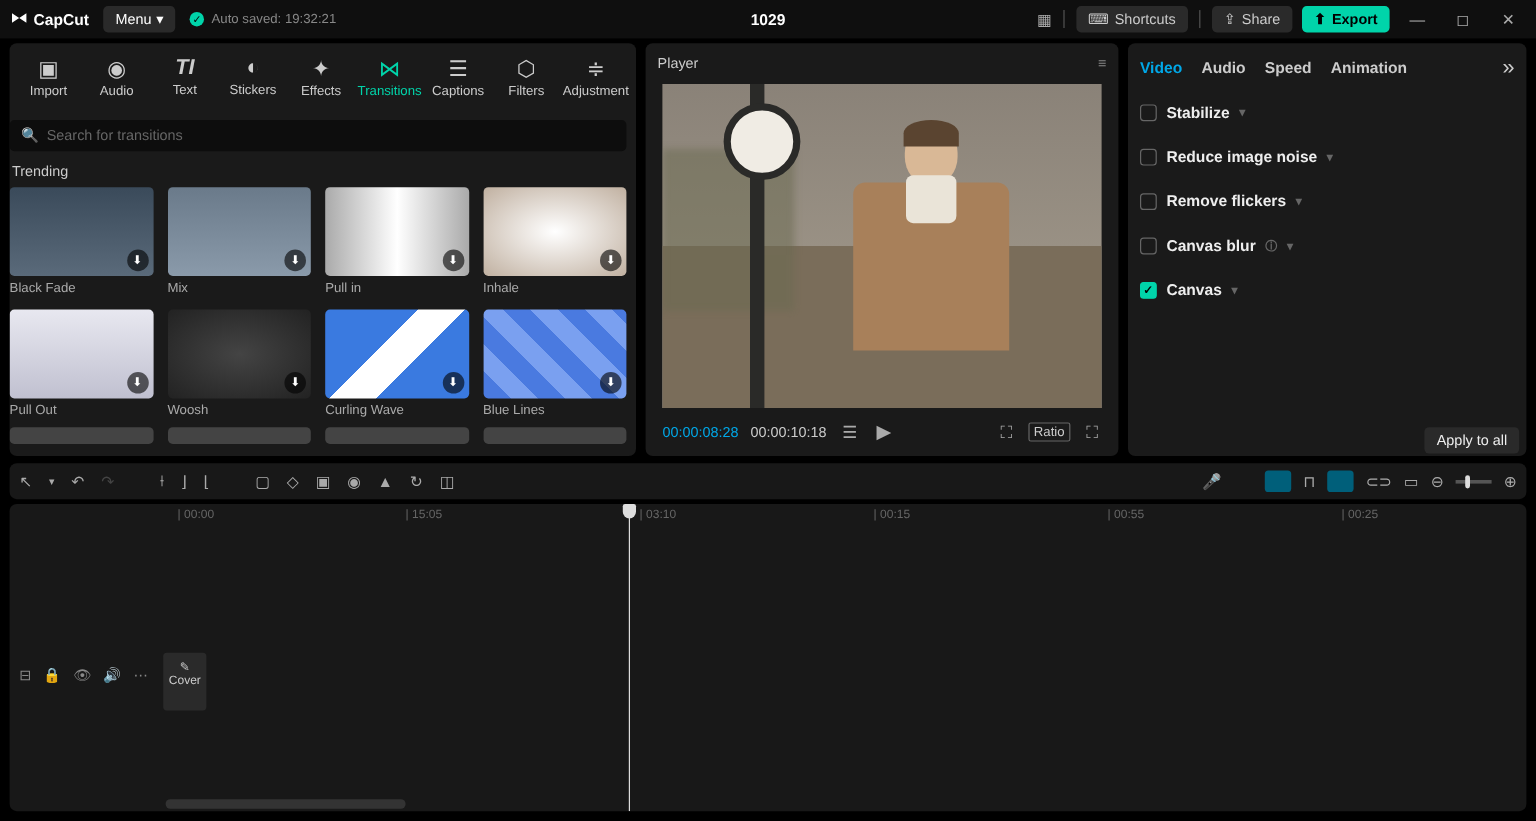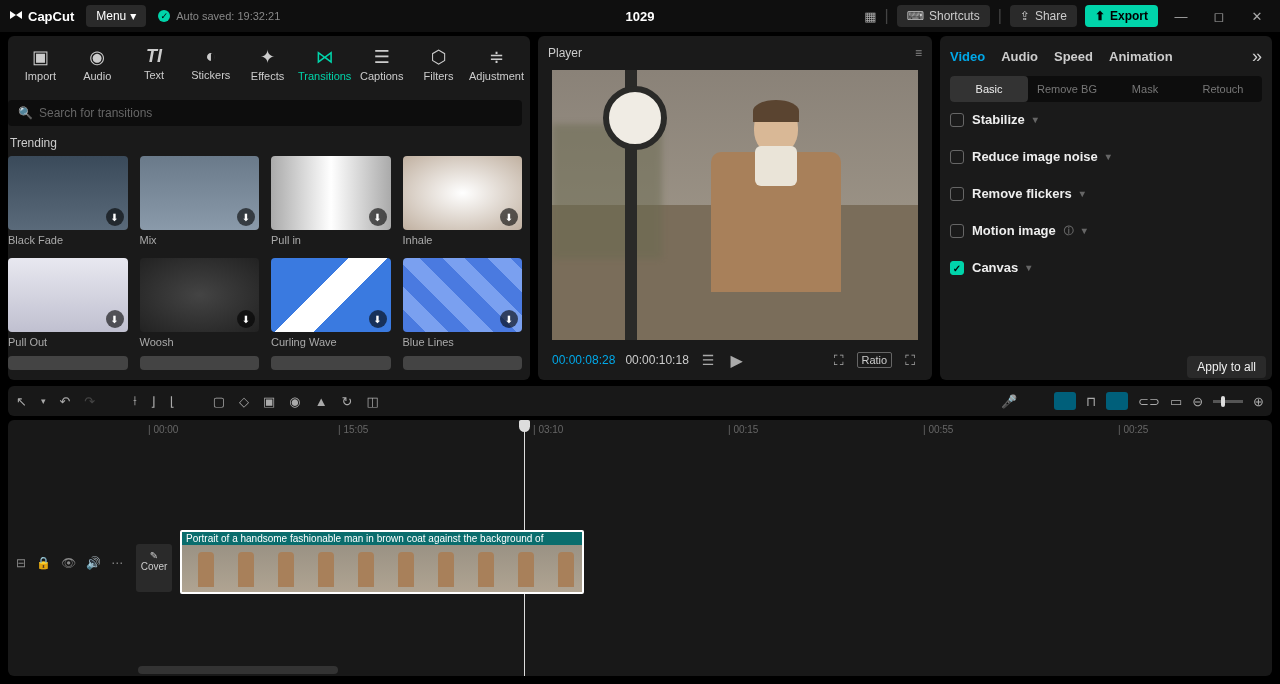--- a/index.html
+++ b/index.html
@@ -236,45 +236,39 @@
   </div>
 
   <div class="right-panel">
     <div class="r-tabs">
       <span class="r-tab active">Video</span>
       <span class="r-tab">Audio</span>
       <span class="r-tab">Speed</span>
       <span class="r-tab">Animation</span>
       <span class="r-tab-arrow">»</span>
     </div>
-    <div class="r-subtabs">
-      <div class="r-sub active">Basic</div>
-      <div class="r-sub">Remove BG</div>
-      <div class="r-sub">Mask</div>
-      <div class="r-sub">Retouch</div>
-    </div>
     <div class="r-opts">
       <div class="r-opt">
           <span class="chk"></span>
           <span>Stabilize</span>
           <span class="chev">▾</span>
         </div>
       <div class="r-opt">
           <span class="chk"></span>
           <span>Reduce image noise</span>
           <span class="chev">▾</span>
         </div>
       <div class="r-opt">
           <span class="chk"></span>
           <span>Remove flickers</span>
           <span class="chev">▾</span>
         </div>
       <div class="r-opt">
           <span class="chk"></span>
-          <span>Motion image</span>
+          <span>Canvas blur</span>
           <span class="chev">ⓘ</span>
           <span class="chev">▾</span>
         </div>
       <div class="r-opt">
           <span class="chk on">✓</span>
           <span>Canvas</span>
           <span class="chev">▾</span>
         </div>
     </div>
   </div>
@@ -328,29 +322,14 @@
     <span>⊟</span>
     <span>🔒</span>
     <span>👁</span>
     <span>🔊</span>
     <span>⋯</span>
   </div>
   <div class="cover-btn">
     <div>✎</div>
     <div>Cover</div>
   </div>
-  <div class="clip">
-    <div class="clip-title">Portrait of a handsome fashionable man in brown coat against the background of</div>
-    <div class="clip-frames">
-      <div class="frame"></div>
-        <div class="frame"></div>
-        <div class="frame"></div>
-        <div class="frame"></div>
-        <div class="frame"></div>
-      <div class="frame"></div>
-        <div class="frame"></div>
-        <div class="frame"></div>
-        <div class="frame"></div>
-        <div class="frame"></div>
-    </div>
-  </div>
   <div class="hscroll"></div>
 </div>
 
 </body></html>

